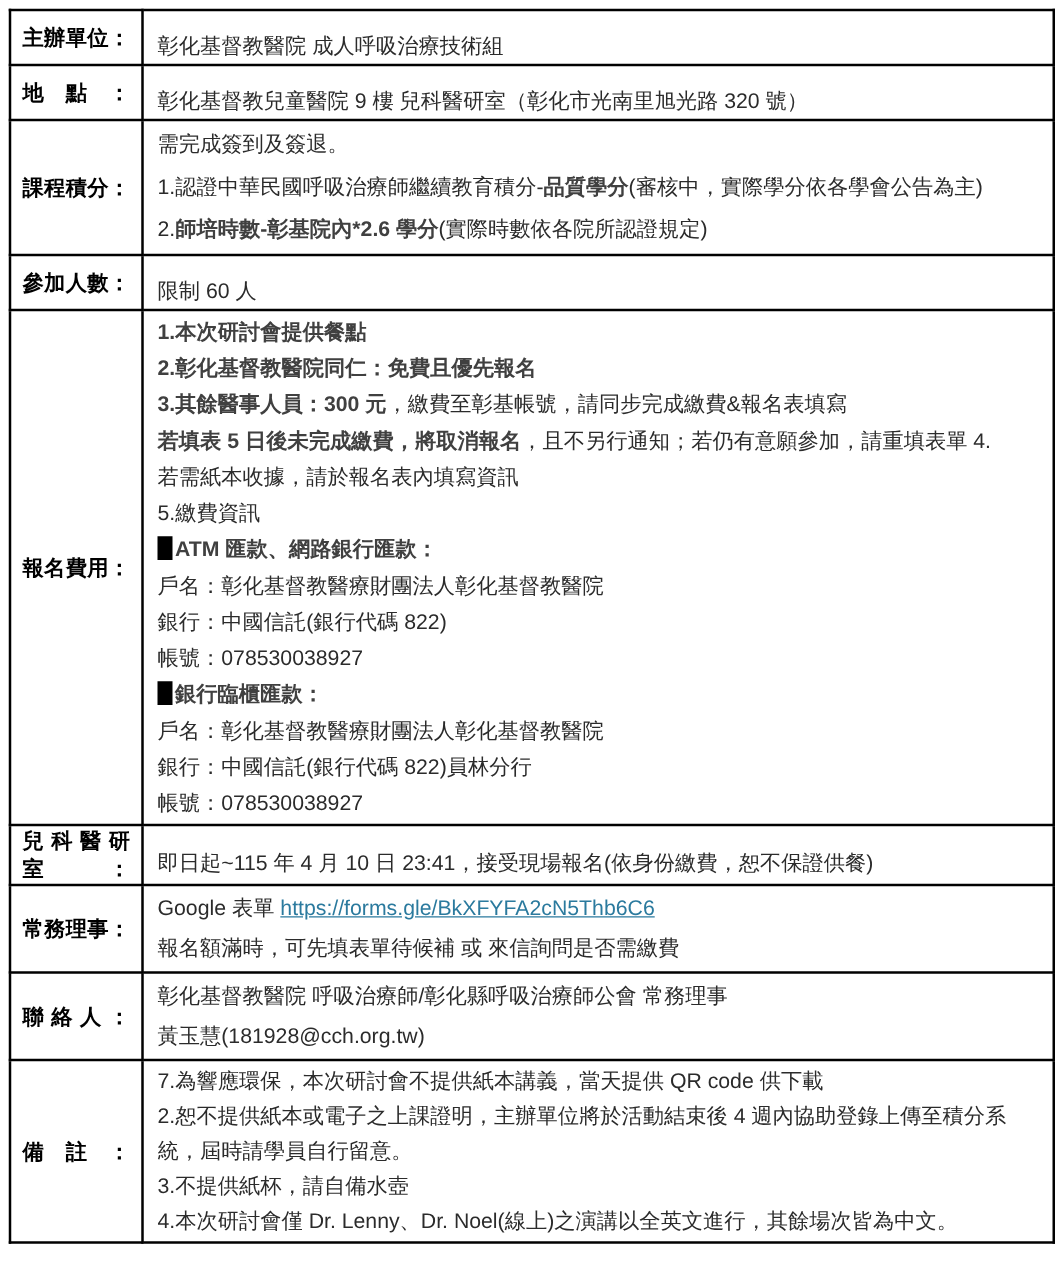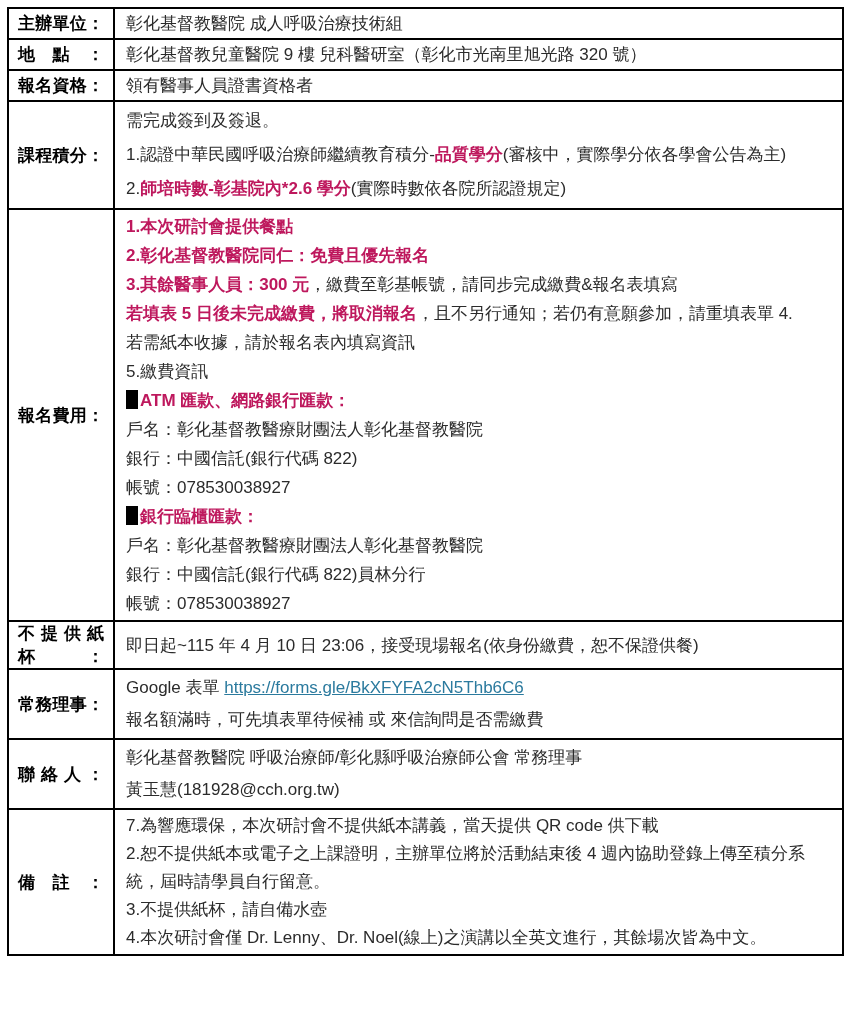--- a/index.html
+++ b/index.html
@@ -34,26 +34,26 @@
     -moz-text-align-last: justify;
     white-space: normal;
     margin-left: 44px;
   }
   td.content-cell {
     padding: 2px 10px 2px 11px;
   }
   .line { white-space: normal; }
   
   tr.h-single .line  { line-height: 25px; }
-  tr.h-single td.content-cell { padding-top: 2px; padding-bottom: 2px; }
+  tr.h-single td.content-cell { padding-top: 15px; padding-bottom: 2px; }
   tr.h-credit .line  { line-height: 34px; }
   tr.h-fee .line     { line-height: 29px; }
   tr.h-two .line     { line-height: 32px; }
   tr.h-note .line    { line-height: 28px; }
-  .seg-bold { font-weight: bold; color: #be185d; margin-top: 12px; }
+  .seg-bold { font-weight: bold; color: #404040; margin-top: 12px; }
   a.form-link {
     text-decoration: underline;
     cursor: pointer;
   }
   .black-square {
     display: inline-block;
     width: 12px;
     height: 19px;
     background: #000;
     margin-right: 2px;
@@ -70,32 +70,32 @@
         <td class="content-cell">
           <div class="line"><span class="seg">彰化基督教醫院 成人呼吸治療技術組</span></div>
         </td>
       </tr>
       <tr class="h-single">
         <td class="label-cell">地點：</td>
         <td class="content-cell">
           <div class="line"><span class="seg">彰化基督教兒童醫院 9 樓 兒科醫研室（彰化市光南里旭光路 320 號）</span></div>
         </td>
       </tr>
-      <tr class="h-single">
-        <td class="label-cell">報名資格：</td>
-        <td class="content-cell">
-          <div class="line"><span class="seg">領有醫事人員證書資格者</span></div>
-        </td>
-      </tr>
       <tr class="h-credit">
         <td class="label-cell">課程積分：</td>
         <td class="content-cell">
           <div class="line"><span class="seg">需完成簽到及簽退。</span></div>
           <div class="line"><span class="seg">1.認證中華民國呼吸治療師繼續教育積分-</span><span class="seg-bold">品質學分</span><span class="seg">(審核中，實際學分依各學會公告為主)</span></div>
           <div class="line"><span class="seg">2.</span><span class="seg-bold">師培時數-彰基院內*2.6 學分</span><span class="seg">(實際時數依各院所認證規定)</span></div>
+        </td>
+      </tr>
+      <tr class="h-single">
+        <td class="label-cell">參加人數：</td>
+        <td class="content-cell">
+          <div class="line"><span class="seg">限制 60 人</span></div>
         </td>
       </tr>
       <tr class="h-fee">
         <td class="label-cell">報名費用：</td>
         <td class="content-cell">
           <div class="line"><span class="seg-bold">1.本次研討會提供餐點</span></div>
           <div class="line"><span class="seg-bold">2.彰化基督教醫院同仁：免費且優先報名</span></div>
           <div class="line"><span class="seg-bold">3.其餘醫事人員：300 元</span><span class="seg">，繳費至彰基帳號，請同步完成繳費&amp;報名表填寫</span></div>
           <div class="line"><span class="seg-bold">若填表 5 日後未完成繳費，將取消報名</span><span class="seg">，且不另行通知；若仍有意願參加，請重填表單 4.</span></div>
           <div class="line"><span class="seg">若需紙本收據，請於報名表內填寫資訊</span></div>
@@ -104,23 +104,23 @@
           <div class="line"><span class="seg">戶名：彰化基督教醫療財團法人彰化基督教醫院</span></div>
           <div class="line"><span class="seg">銀行：中國信託(銀行代碼 822)</span></div>
           <div class="line"><span class="seg">帳號：078530038927</span></div>
           <div class="line"><span class="black-square"></span><span class="seg-bold">銀行臨櫃匯款：</span></div>
           <div class="line"><span class="seg">戶名：彰化基督教醫療財團法人彰化基督教醫院</span></div>
           <div class="line"><span class="seg">銀行：中國信託(銀行代碼 822)員林分行</span></div>
           <div class="line"><span class="seg">帳號：078530038927</span></div>
         </td>
       </tr>
       <tr class="h-single">
-        <td class="label-cell">不提供紙杯：</td>
+        <td class="label-cell">兒科醫研室：</td>
         <td class="content-cell">
-          <div class="line"><span class="seg">即日起~115 年 4 月 10 日 23:06，接受現場報名(依身份繳費，恕不保證供餐)</span></div>
+          <div class="line"><span class="seg">即日起~115 年 4 月 10 日 23:41，接受現場報名(依身份繳費，恕不保證供餐)</span></div>
         </td>
       </tr>
       <tr class="h-two">
         <td class="label-cell">常務理事：</td>
         <td class="content-cell">
           <div class="line"><span class="seg">Google 表單  </span><a class="form-link" style="color: rgb(43, 122, 158); margin-top: 20px;">https://forms.gle/BkXFYFA2cN5Thb6C6</a></div>
           <div class="line"><span class="seg">報名額滿時，可先填表單待候補 或 來信詢問是否需繳費</span></div>
         </td>
       </tr>
       <tr class="h-two">

